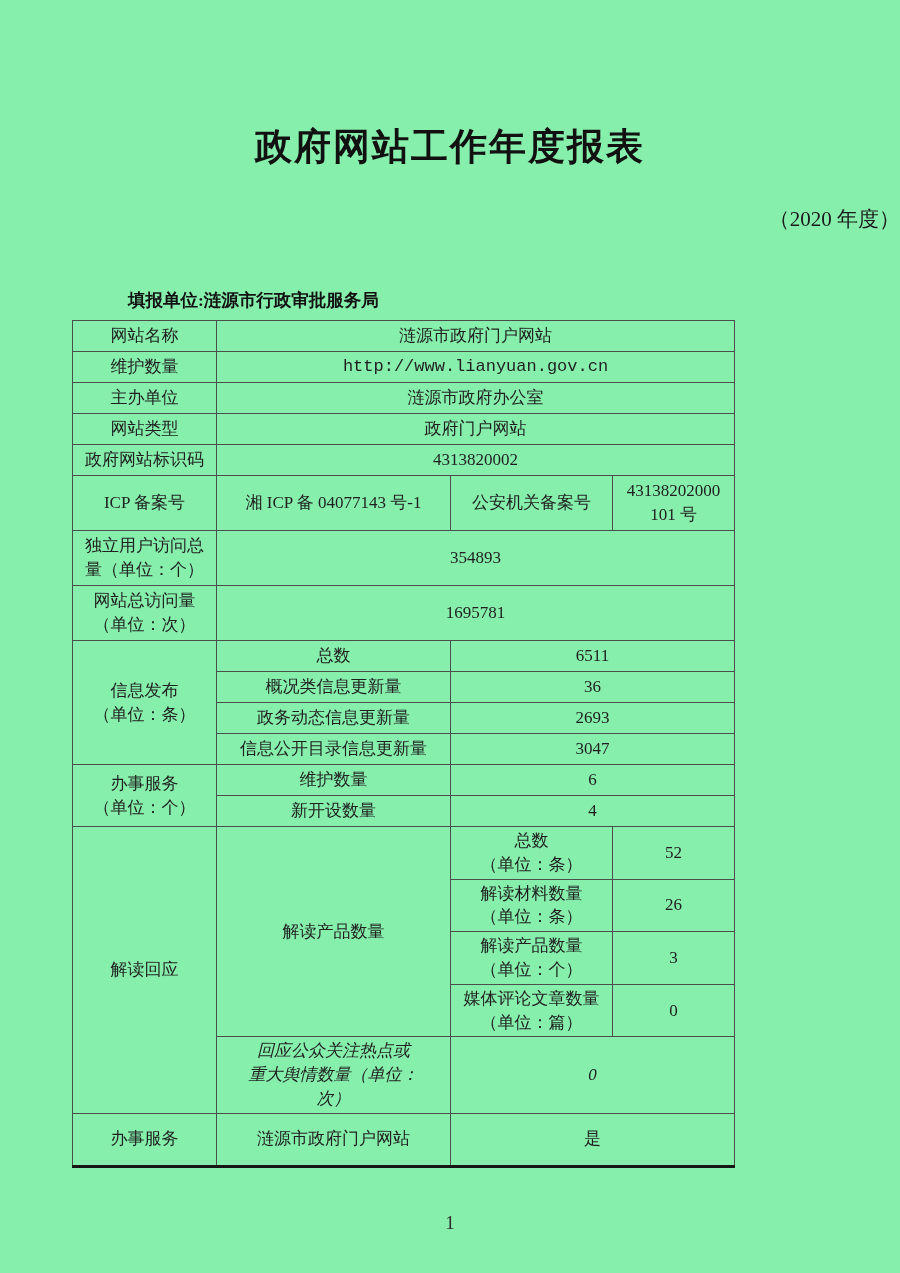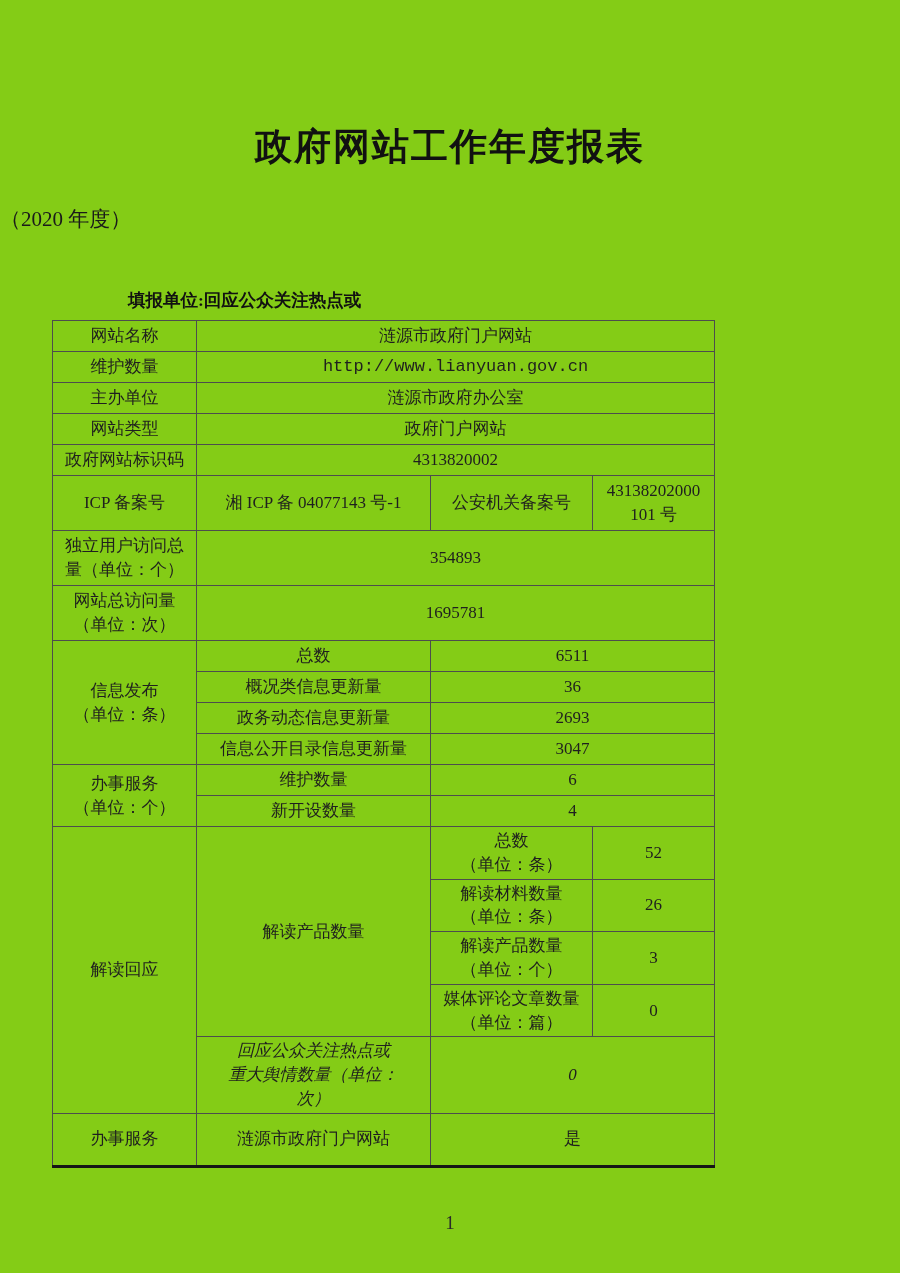--- a/index.html
+++ b/index.html
@@ -9,45 +9,45 @@
     width: 900px;
     height: 1273px;
     font-family: "Liberation Serif", "DejaVu Serif", serif;
     color: #1a1a1a;
   }
   .page {
     position: relative;
     width: 900px;
     height: 1273px;
     overflow: hidden;
-    background: #84cc16;
+    background: #86efac;
   }
   .doc-title {
     margin: 122px 0 0 0;
     text-align: center;
     font-family: "Liberation Sans", "DejaVu Sans", sans-serif;
     font-weight: 700;
     font-size: 37px;
     letter-spacing: 2px;
     color: #111111;
   }
   .doc-subtitle {
     margin-top: 33px;
-    text-align: left;
+    text-align: right;
     font-size: 21px;
     color: #1a1a1a;
   }
   .reporting-unit {
     margin: 55px 0 8px 128px;
     font-weight: 700;
     font-size: 17.5px;
     color: #111111;
   }
   table.report {
-    margin-left: 52px;
+    margin-left: 72px;
     width: 662px;
     border-collapse: collapse;
     table-layout: fixed;
     border: 1px solid #4d4d4d;
     border-bottom: 3px solid #161616;
   }
   table.report td {
     border: 1px solid #4d4d4d;
     text-align: center;
     vertical-align: middle;
@@ -73,21 +73,21 @@
     color: #2a2a2a;
   }
 </style>
 </head>
 <body>
 
 <div class="page">
 
   <h1 class="doc-title">政府网站工作年度报表</h1>
   <div class="doc-subtitle">（2020 年度）</div>
-  <div class="reporting-unit">填报单位:回应公众关注热点或</div>
+  <div class="reporting-unit">填报单位:涟源市行政审批服务局</div>
 
   <table class="report">
     <colgroup>
       <col style="width:144px">
       <col style="width:234px">
       <col style="width:162px">
       <col style="width:122px">
     </colgroup>
     <tbody>
       <tr class="h31">

